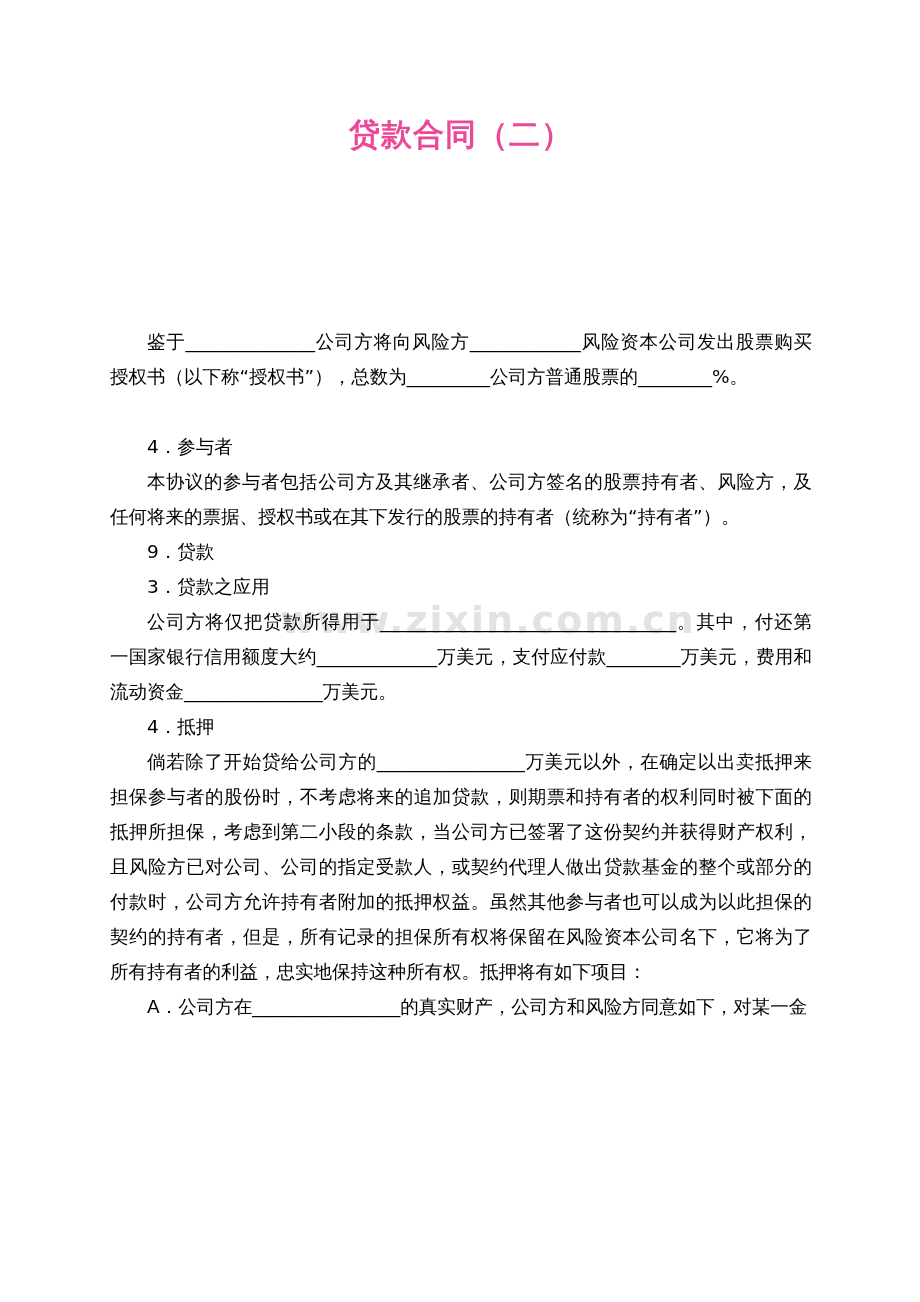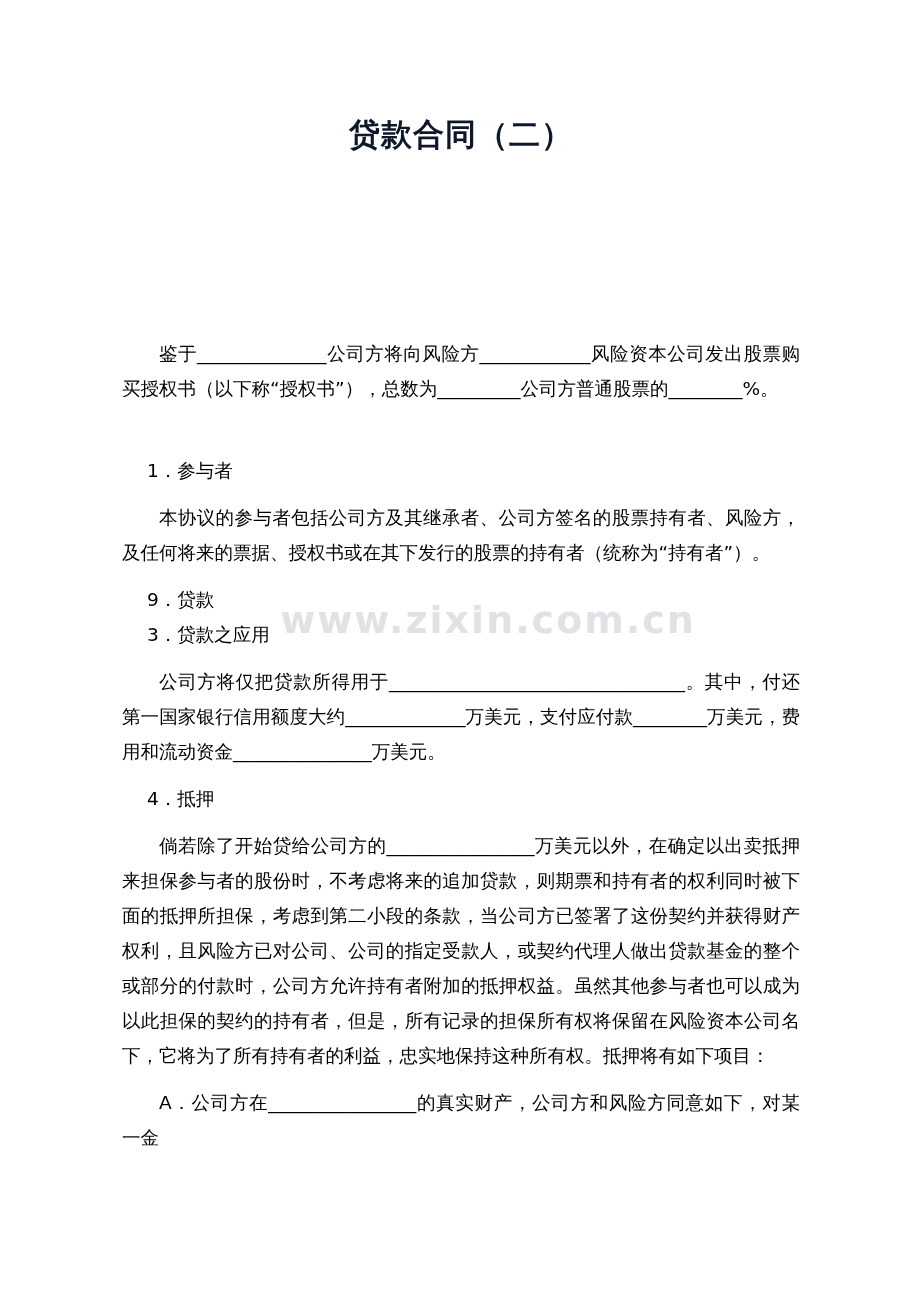--- a/index.html
+++ b/index.html
@@ -45,29 +45,29 @@
   }
 
   .doc-title {
     margin: 0;
     padding-top: 112px;
     text-align: center;
     font-size: 31px;
     font-weight: 700;
     letter-spacing: 1px;
     line-height: 44px;
-    color: #0f172a;
+    color: #ec4899;
   }
 
   .spacer-after-title {
     height: 168px;
   }
 
   p.para {
-    margin: 12px;
+    margin: 0;
     font-size: 18.5px;
     line-height: 35px;
     text-align: justify;
     text-justify: inter-ideograph;
     letter-spacing: 0px;
     color: #000000;
     word-break: break-all;
   }
   p.indent {
     text-indent: 2em;
@@ -97,21 +97,21 @@
 
     <h1 class="doc-title">贷款合同（二）</h1>
 
     <div class="spacer-after-title"></div>
 
     <p class="para indent">鉴于______________公司方将向风险方____________风险资本公司发出股票购买授权书（以下称“授权书”），总数为_________公司方普通股票的________%。</p>
 
 
     <p class="blank-line">&nbsp;</p>
 
-    <p class="heading">1．参与者</p>
+    <p class="heading">4．参与者</p>
     <p class="para indent">本协议的参与者包括公司方及其继承者、公司方签名的股票持有者、风险方，及任何将来的票据、授权书或在其下发行的股票的持有者（统称为“持有者”）。</p>
 
     <p class="heading">9．贷款</p>
 
     <p class="heading">3．贷款之应用</p>
     <p class="para indent">公司方将仅把贷款所得用于________________________________。其中，付还第一国家银行信用额度大约_____________万美元，支付应付款________万美元，费用和流动资金_______________万美元。</p>
 
     <p class="heading">4．抵押</p>
     <p class="para indent">倘若除了开始贷给公司方的________________万美元以外，在确定以出卖抵押来担保参与者的股份时，不考虑将来的追加贷款，则期票和持有者的权利同时被下面的抵押所担保，考虑到第二小段的条款，当公司方已签署了这份契约并获得财产权利，且风险方已对公司、公司的指定受款人，或契约代理人做出贷款基金的整个或部分的付款时，公司方允许持有者附加的抵押权益。虽然其他参与者也可以成为以此担保的契约的持有者，但是，所有记录的担保所有权将保留在风险资本公司名下，它将为了所有持有者的利益，忠实地保持这种所有权。抵押将有如下项目：</p>
 

